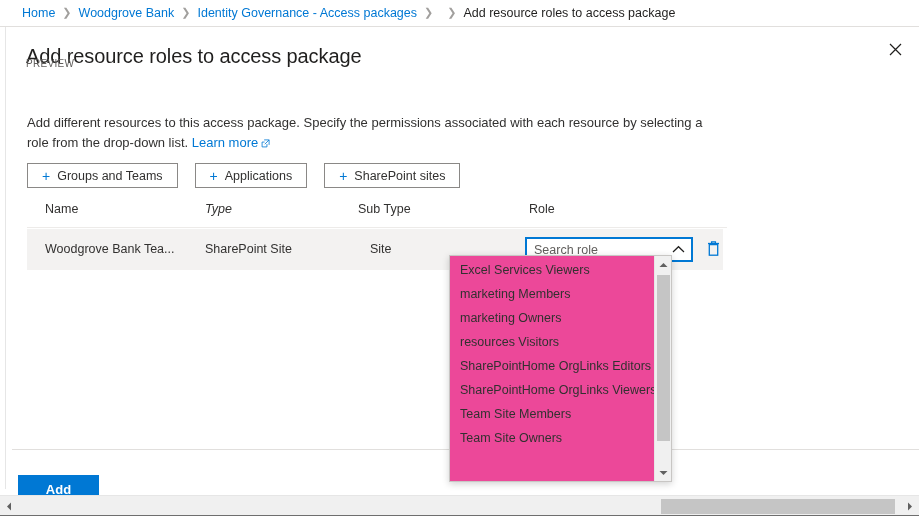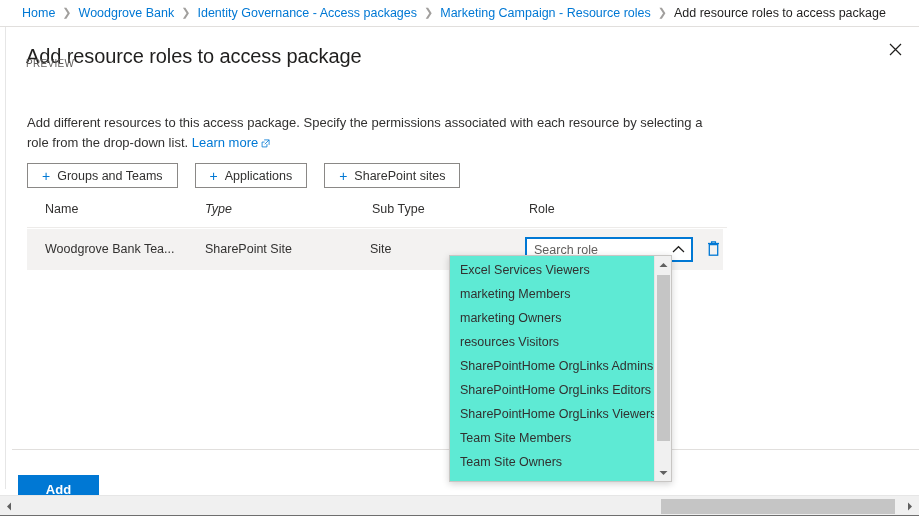--- a/index.html
+++ b/index.html
@@ -141,21 +141,21 @@
     border-bottom: 1px solid #edebe9;
   }
   .th {
     position: absolute;
     top: 0;
     font-size: 12.5px;
     color: #323130;
   }
   .th-name { left: 18px; }
   .th-type { left: 178px; font-style: italic; }
-  .th-subtype { left: 345px; }
+  .th-subtype { left: 331px; }
   .th-role { left: 502px; }
 
   .table-row {
     position: absolute;
     left: 21px; top: 202px;
     width: 696px;
     height: 41px;
     background: #f3f2f1;
   }
   .cell {
@@ -198,21 +198,21 @@
     width: 18px; height: 20px;
     display: flex; align-items: center; justify-content: center;
     cursor: pointer;
   }
 
   
   .dropdown {
     position: absolute;
     left: 449px; top: 255px;
     width: 223px; height: 227px;
-    background: #5eead4;
+    background: #ec4899;
     border: 1px solid #c8c6c4;
     box-shadow: 0 2px 7px rgba(0,0,0,0.18);
     z-index: 40;
     overflow: hidden;
   }
   .dd-list {
     position: absolute;
     left: 0; top: 2px;
     right: 17px;
     bottom: 0;
@@ -314,21 +314,20 @@
 
 <div id="root">
 
   <nav class="breadcrumb">
     <span class="crumb-link">Home</span>
     <span class="crumb-sep">❯</span>
     <span class="crumb-link">Woodgrove Bank</span>
     <span class="crumb-sep">❯</span>
     <span class="crumb-link">Identity Governance - Access packages</span>
     <span class="crumb-sep">❯</span>
-    <span class="crumb-link">Marketing Campaign - Resource roles</span>
     <span class="crumb-sep">❯</span>
     <span class="crumb-current">Add resource roles to access package</span>
   </nav>
 
   <section class="blade">
 
     <div class="blade-header">
       <h1 class="blade-title">Add resource roles to access package</h1>
       <div class="blade-preview">PREVIEW</div>
       <div class="close-btn">
@@ -402,21 +401,20 @@
     <button class="add-btn">Add</button>
 
   </section>
 
   <div class="dropdown">
     <div class="dd-list">
       <div class="dd-item">Excel Services Viewers</div>
       <div class="dd-item">marketing Members</div>
       <div class="dd-item">marketing Owners</div>
       <div class="dd-item">resources Visitors</div>
-      <div class="dd-item">SharePointHome OrgLinks Admins</div>
       <div class="dd-item">SharePointHome OrgLinks Editors</div>
       <div class="dd-item">SharePointHome OrgLinks Viewers</div>
       <div class="dd-item">Team Site Members</div>
       <div class="dd-item">Team Site Owners</div>
     </div>
 
     <div class="dd-scroll">
       <div class="dd-arrow up">
         <svg width="9" height="6" viewBox="0 0 9 6">
             <path d="M0.5 5 L4.5 1 L8.5 5 Z" fill="#606060"></path>

